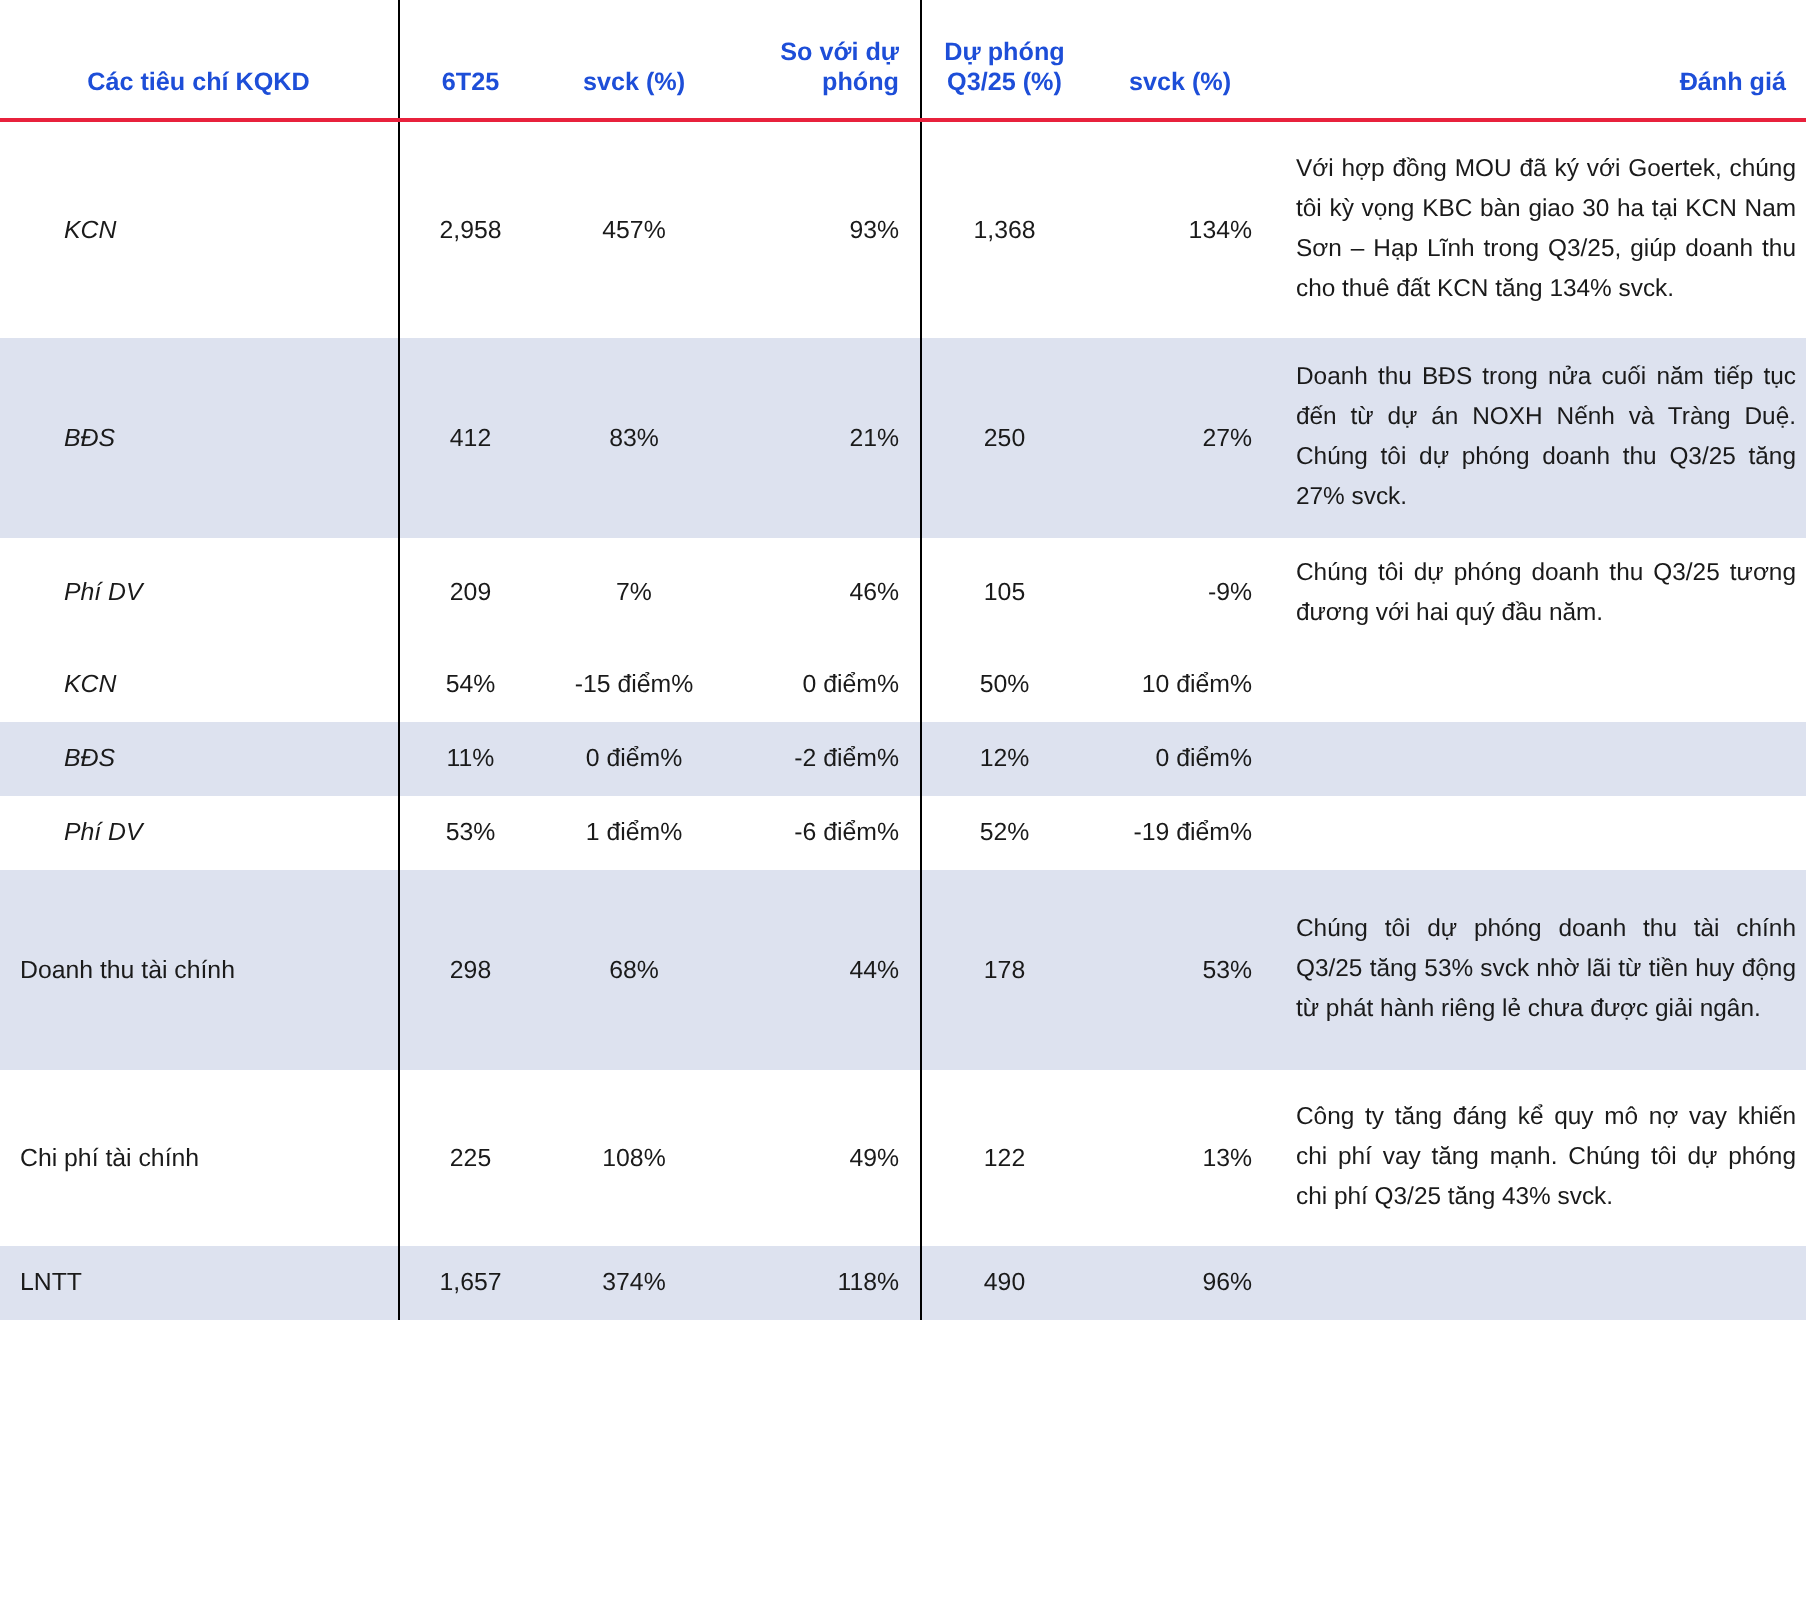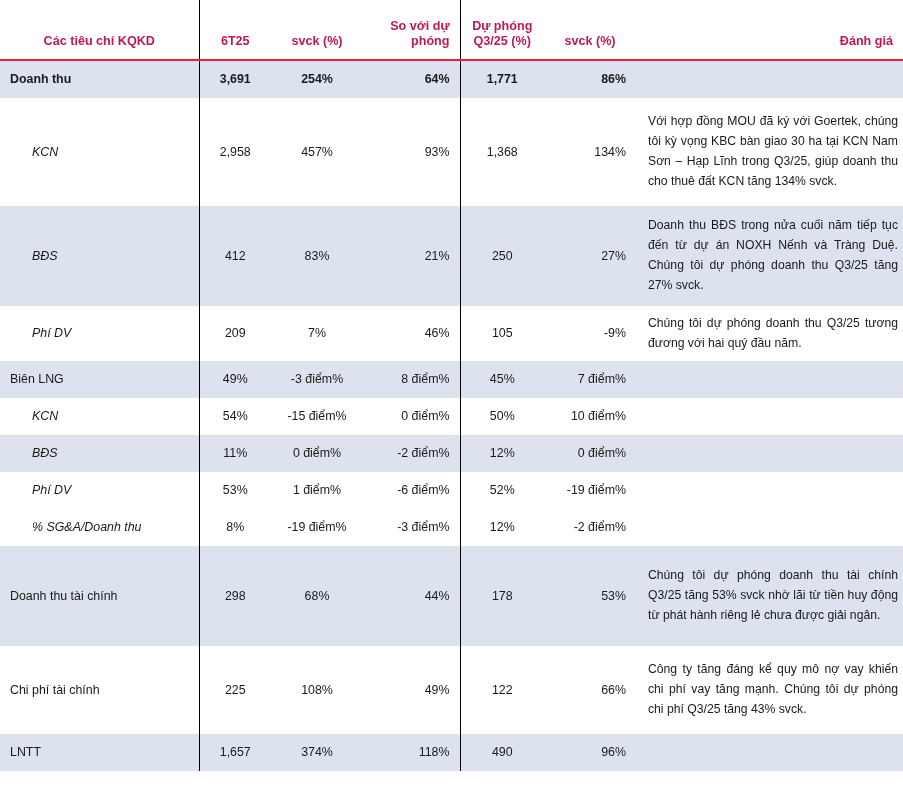--- a/index.html
+++ b/index.html
@@ -41,21 +41,21 @@
 
   
   thead th {
     font-weight: bold;
     font-size: 12.6px;
     padding: 0 10px 9px 10px;
     vertical-align: bottom;
     height: 50px;
     line-height: 1.25;
     background: #ffffff;
-    color: #be185d;
+    color: #1d4ed8;
   }
   th.h-metric { text-align: center; margin-left: 24px; }
   th.h-v1, th.h-v2, th.h-v4, th.h-v5 { text-align: center; }
   th.h-v3 { text-align: right; }
   th.h-note { text-align: right; }
 
   
   .vr-left  { border-left: 1px solid #000000; }
 
   
@@ -125,29 +125,20 @@
         <th class="h-v5">svck (%)</th>
         <th class="h-note">Đánh giá</th>
       </tr>
       <tr class="redline">
         <td colspan="7"></td>
       </tr>
     </thead>
 
     <tbody>
 
-      <tr class="shaded bold short">
-        <td class="metric">Doanh thu</td>
-        <td class="v1 vr-left">3,691</td>
-        <td class="v2">254%</td>
-        <td class="v3">64%</td>
-        <td class="v4 vr-left">1,771</td>
-        <td class="v5">86%</td>
-        <td class="note"></td>
-      </tr>
 
       <tr class="plain tall">
         <td class="metric italic">KCN</td>
         <td class="v1 vr-left">2,958</td>
         <td class="v2">457%</td>
         <td class="v3">93%</td>
         <td class="v4 vr-left">1,368</td>
         <td class="v5">134%</td>
         <td class="note">Với hợp đồng MOU đã ký với Goertek, chúng tôi kỳ vọng KBC bàn giao 30 ha tại KCN Nam Sơn – Hạp Lĩnh trong Q3/25, giúp doanh thu cho thuê đất KCN tăng 134% svck.</td>
       </tr>
@@ -165,29 +156,20 @@
       <tr class="plain med">
         <td class="metric italic">Phí DV</td>
         <td class="v1 vr-left">209</td>
         <td class="v2">7%</td>
         <td class="v3">46%</td>
         <td class="v4 vr-left">105</td>
         <td class="v5">-9%</td>
         <td class="note">Chúng tôi dự phóng doanh thu Q3/25 tương đương với hai quý đầu năm.</td>
       </tr>
 
-      <tr class="shaded short">
-        <td class="metric">Biên LNG</td>
-        <td class="v1 vr-left">49%</td>
-        <td class="v2">-3 điểm%</td>
-        <td class="v3">8 điểm%</td>
-        <td class="v4 vr-left">45%</td>
-        <td class="v5">7 điểm%</td>
-        <td class="note"></td>
-      </tr>
 
       <tr class="plain short">
         <td class="metric italic">KCN</td>
         <td class="v1 vr-left">54%</td>
         <td class="v2">-15 điểm%</td>
         <td class="v3">0 điểm%</td>
         <td class="v4 vr-left">50%</td>
         <td class="v5">10 điểm%</td>
         <td class="note"></td>
       </tr>
@@ -206,47 +188,38 @@
         <td class="metric italic">Phí DV</td>
         <td class="v1 vr-left">53%</td>
         <td class="v2">1 điểm%</td>
         <td class="v3">-6 điểm%</td>
         <td class="v4 vr-left">52%</td>
         <td class="v5">-19 điểm%</td>
         <td class="note"></td>
       </tr>
 
 
-      <tr class="plain short">
-        <td class="metric italic">% SG&amp;A/Doanh thu</td>
-        <td class="v1 vr-left">8%</td>
-        <td class="v2">-19 điểm%</td>
-        <td class="v3">-3 điểm%</td>
-        <td class="v4 vr-left">12%</td>
-        <td class="v5">-2 điểm%</td>
-        <td class="note"></td>
-      </tr>
 
       <tr class="shaded tall2">
         <td class="metric">Doanh thu tài chính</td>
         <td class="v1 vr-left">298</td>
         <td class="v2">68%</td>
         <td class="v3">44%</td>
         <td class="v4 vr-left">178</td>
         <td class="v5">53%</td>
         <td class="note">Chúng tôi dự phóng doanh thu tài chính Q3/25 tăng 53% svck nhờ lãi từ tiền huy động từ phát hành riêng lẻ chưa được giải ngân.</td>
       </tr>
 
       <tr class="plain xtall">
         <td class="metric">Chi phí tài chính</td>
         <td class="v1 vr-left">225</td>
         <td class="v2">108%</td>
         <td class="v3">49%</td>
         <td class="v4 vr-left">122</td>
-        <td class="v5">66%</td>
+        <td class="v5">13%</td>
         <td class="note">Công ty tăng đáng kể quy mô nợ vay khiến chi phí vay tăng mạnh. Chúng tôi dự phóng chi phí Q3/25 tăng 43% svck.</td>
       </tr>
 
       <tr class="shaded short">
         <td class="metric">LNTT</td>
         <td class="v1 vr-left">1,657</td>
         <td class="v2">374%</td>
         <td class="v3">118%</td>
         <td class="v4 vr-left">490</td>
         <td class="v5">96%</td>

